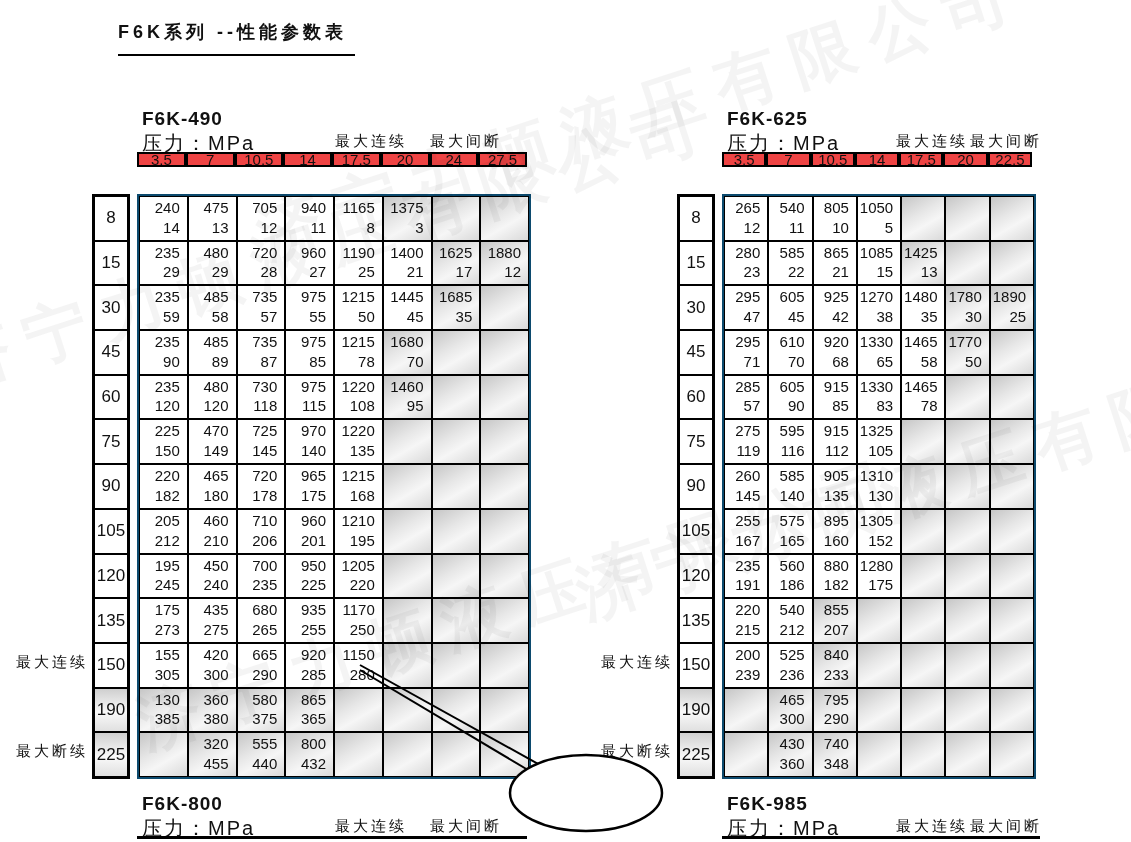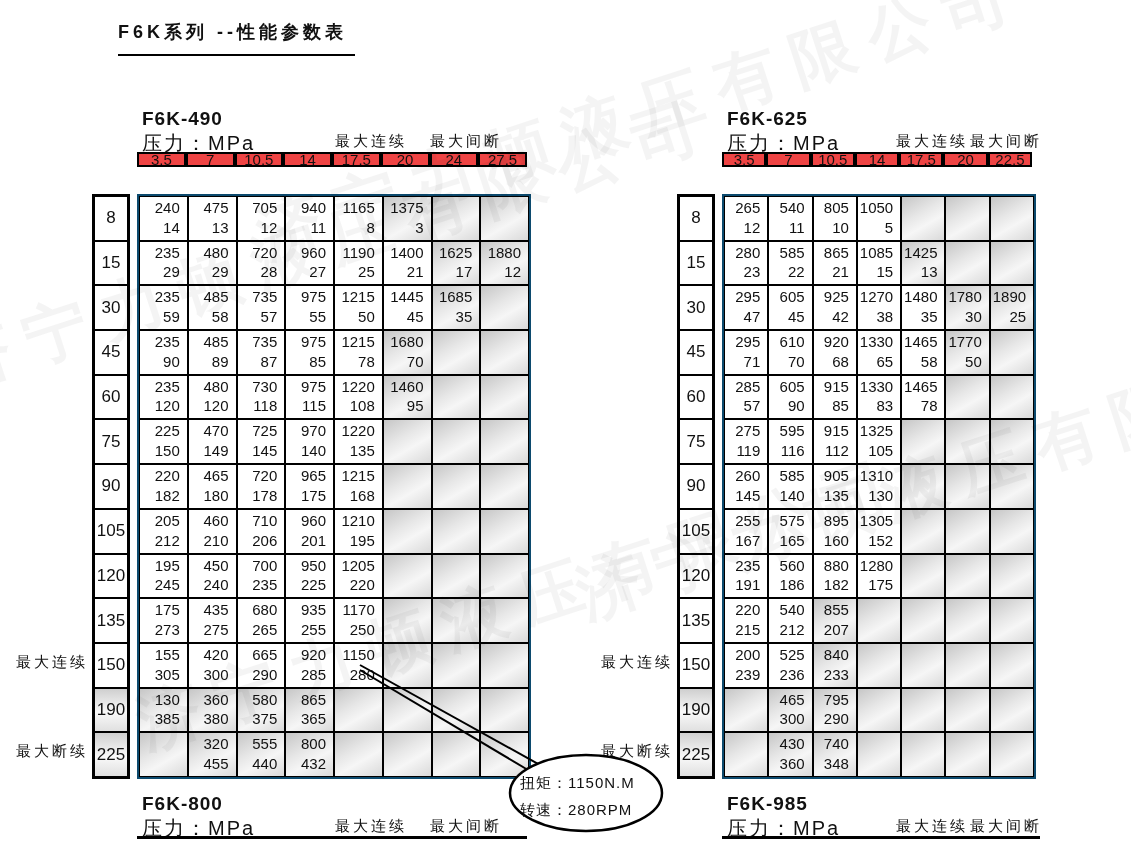--- a/index.html
+++ b/index.html
@@ -917,23 +917,19 @@
       <div class="maxlabel" style="left: 174px;">最大连续</div>
       <div class="maxlabel" style="left: 248px;">最大间断</div>
       <div class="frule" style="width: 318px;"></div>
     </div>
 
   <svg class="callout-svg" width="1131" height="842" viewBox="0 0 1131 842">
     <line x1="360" y1="665" x2="540" y2="765" stroke="#000" stroke-width="2"></line>
     <line x1="360" y1="670" x2="528" y2="770" stroke="#000" stroke-width="2"></line>
     <ellipse cx="586" cy="793" rx="76" ry="38" fill="#ffffff" stroke="#000" stroke-width="2.5"></ellipse>
   </svg>
-  <div class="callout-text">
-    <div>扭矩：1150N.M</div>
-    <div>转速：280RPM</div>
-  </div>
 
   <div class="wm" style="left:-70px;top:200px;">济宁力顿液压有限公司</div>
   <div class="wm" style="left:240px;top:70px;">济宁力顿液压有限公司</div>
   <div class="wm" style="left:120px;top:560px;">济宁力顿液压有限公司</div>
   <div class="wm" style="left:560px;top:430px;">济宁力顿液压有限公司</div>
 
 </div>
 
 </body></html>

